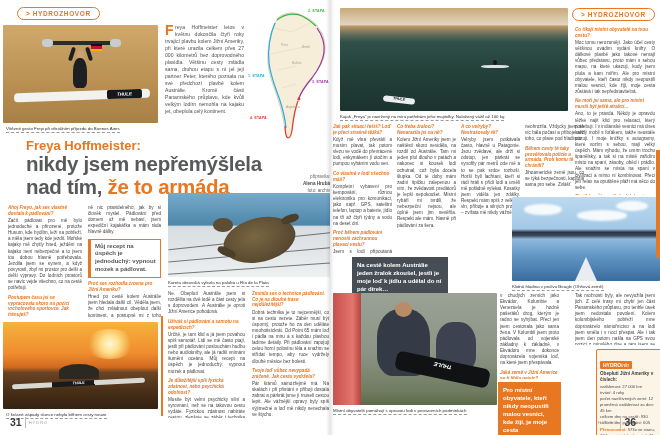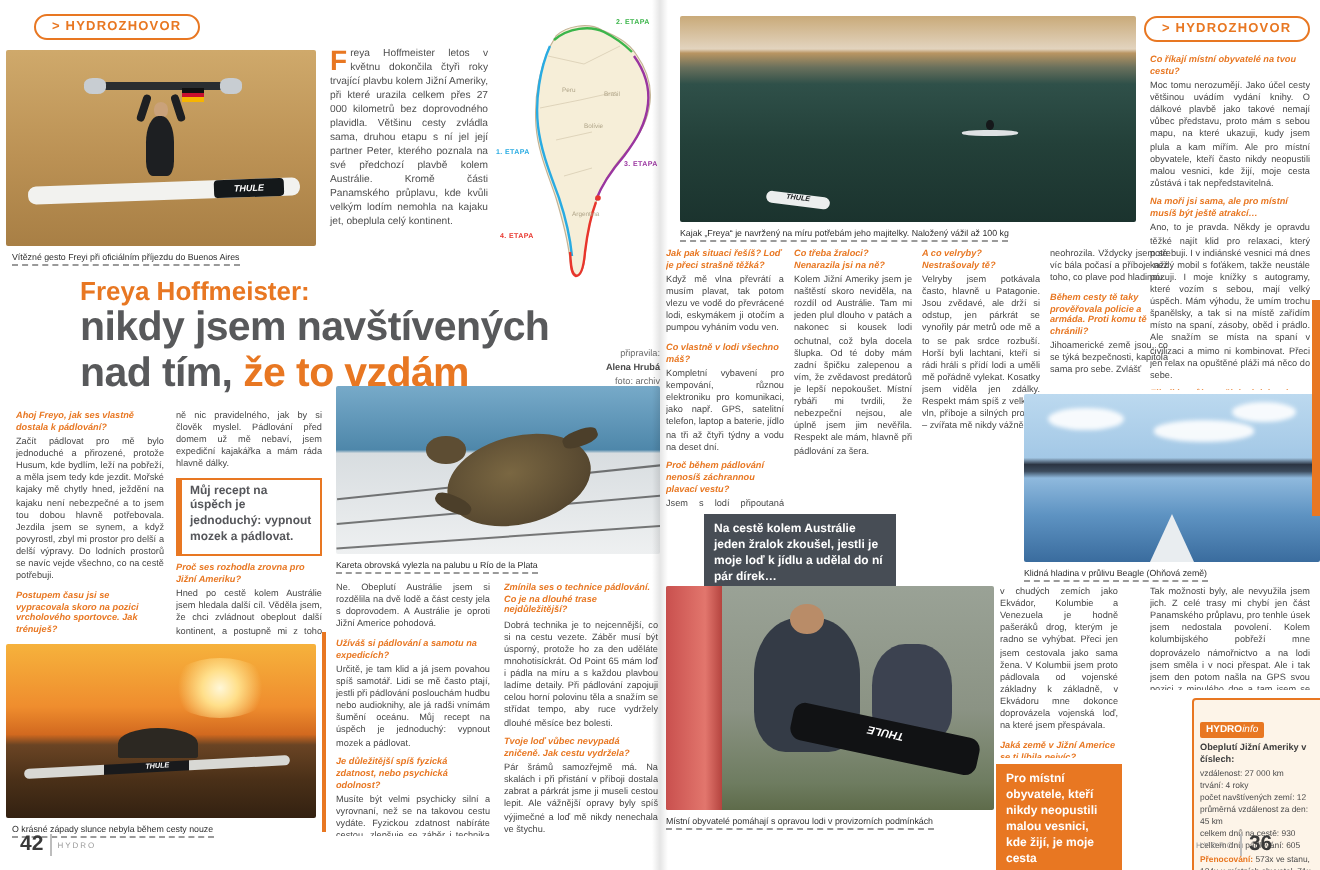--- a/index.html
+++ b/index.html
@@ -13,21 +13,21 @@
   .cap{position:absolute;font-size:4.4px;color:#2e2e2e;line-height:1.2;}
   .cap span{border-bottom:1px dashed #9a9a9a;padding-bottom:1px;}
   
   .tcol{position:absolute;font-size:4.6px;line-height:1.33;text-align:justify;overflow:hidden;}
   .tcol .q{color:#e87722;font-weight:700;font-style:italic;text-align:left;line-height:1.25;margin:3.5px 0 1.5px;}
   .tcol .q:first-child{margin-top:0;}
   .tcol .a{margin:0 0 1px;}
   .tcol .pull-quote{border:1px solid #e87722;border-left:3px solid #e87722;color:#55565a;font-weight:700;
          font-size:6px;line-height:1.3;padding:3px 4px;margin:3px 0;text-align:left;background:#fff;}
   
-  #title-block{position:absolute;left:26px;top:139px;width:300px;margin-left:14px;}
+  #title-block{position:absolute;left:26px;top:139px;width:300px;}
   .t1{font-size:13px;font-weight:700;color:#e87722;line-height:1;}
   .t2{font-size:20.5px;font-weight:700;color:#58595b;line-height:1.02;letter-spacing:-.3px;margin-top:2px;}
   .t2 .or{color:#e87722;}
   #credits{position:absolute;left:240px;top:174px;width:90px;text-align:right;font-size:4.6px;
            color:#6a6a6a;line-height:1.5;}
   #credits .nm{font-weight:700;color:#4a4a4a;}
   
   #intro{position:absolute;left:165px;top:24px;width:79px;height:116px;font-size:5.1px;line-height:1.38;
          text-align:justify;color:#4e4e4e;font-weight:400;}
   #intro .dropcap{float:left;font-size:14px;line-height:12px;font-weight:700;color:#e87722;margin:0 1.5px 0 0;}
@@ -146,22 +146,22 @@
       <text x="38" y="100" font-size="3.2" fill="#b0a589">Argentina</text>
     </svg>
     <span class="et" style="left: 0px; top: 66px; color: rgb(41, 171, 226);">1. ETAPA</span>
     <span class="et" style="left: 60px; top: 1px; color: rgb(59, 181, 74);">2. ETAPA</span>
     <span class="et" style="left: 64px; top: 72px; color: rgb(154, 53, 160);">3. ETAPA</span>
     <span class="et" style="left: 2px; top: 108px; color: rgb(232, 53, 44);">4. ETAPA</span>
   </div>
 
   <div id="title-block">
     <div class="t1">Freya Hoffmeister:</div>
-    <div class="t2">nikdy jsem navštívených</div>
-    <div class="t2"><span>nad tím, </span><span class="or">že to vzdám</span></div>
+    <div class="t2">nikdy jsem nepřemýšlela</div>
+    <div class="t2"><span>nad tím, </span><span class="or">že to armáda</span></div>
   </div>
 
   <div id="credits">
     <div>připravila:</div>
     <div class="nm">Alena Hrubá</div>
     <div>foto: archiv</div>
     <div class="nm">Freya Hoffmeister</div>
   </div>
 
   <div class="tcol" style="left:8px;top:205px;width:74px;height:114px;">
@@ -206,21 +206,21 @@
 
   <div class="photo ph-sunset" style="left:3px;top:322px;width:155px;height:87px;">
     <div class="sun"></div>
     <div class="tent"></div>
     <div class="kayak2">THULE</div>
   </div>
   <div class="cap" style="left:6px;top:412px;width:150px;">
     <span>O krásné západy slunce nebyla během cesty nouze</span></div>
 
   <div class="footer" style="left:10px;">
-    <span class="no">42</span>
+    <span class="no">31</span>
     <span class="rule"></span>
     <span class="mag">HYDRO</span>
   </div>
 
   <div class="photo ph-wide" style="left:340px;top:8px;width:228px;height:103px;">
     <div class="kayaker"></div>
     <div class="float">THULE</div>
   </div>
   <div class="cap" style="left:340px;top:114px;width:252px;">
     <span>Kajak „Freya“ je navržený na míru potřebám jeho majitelky. Naložený vážil až 100 kg</span></div>

